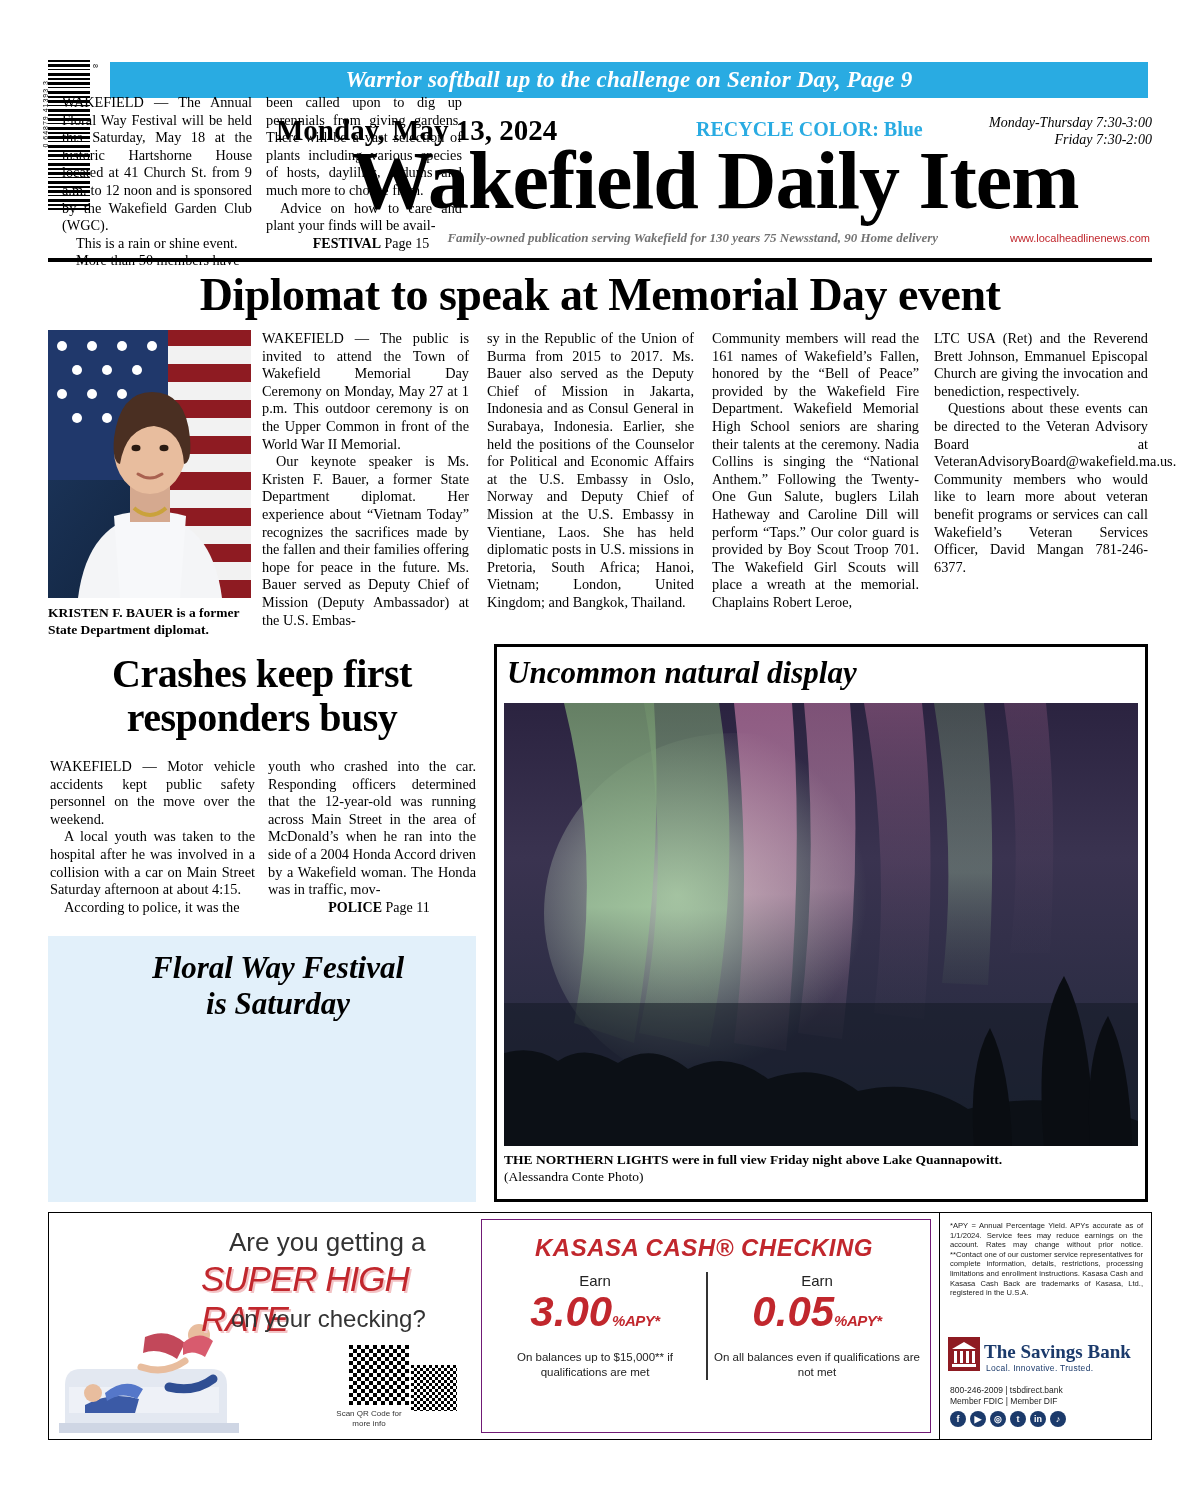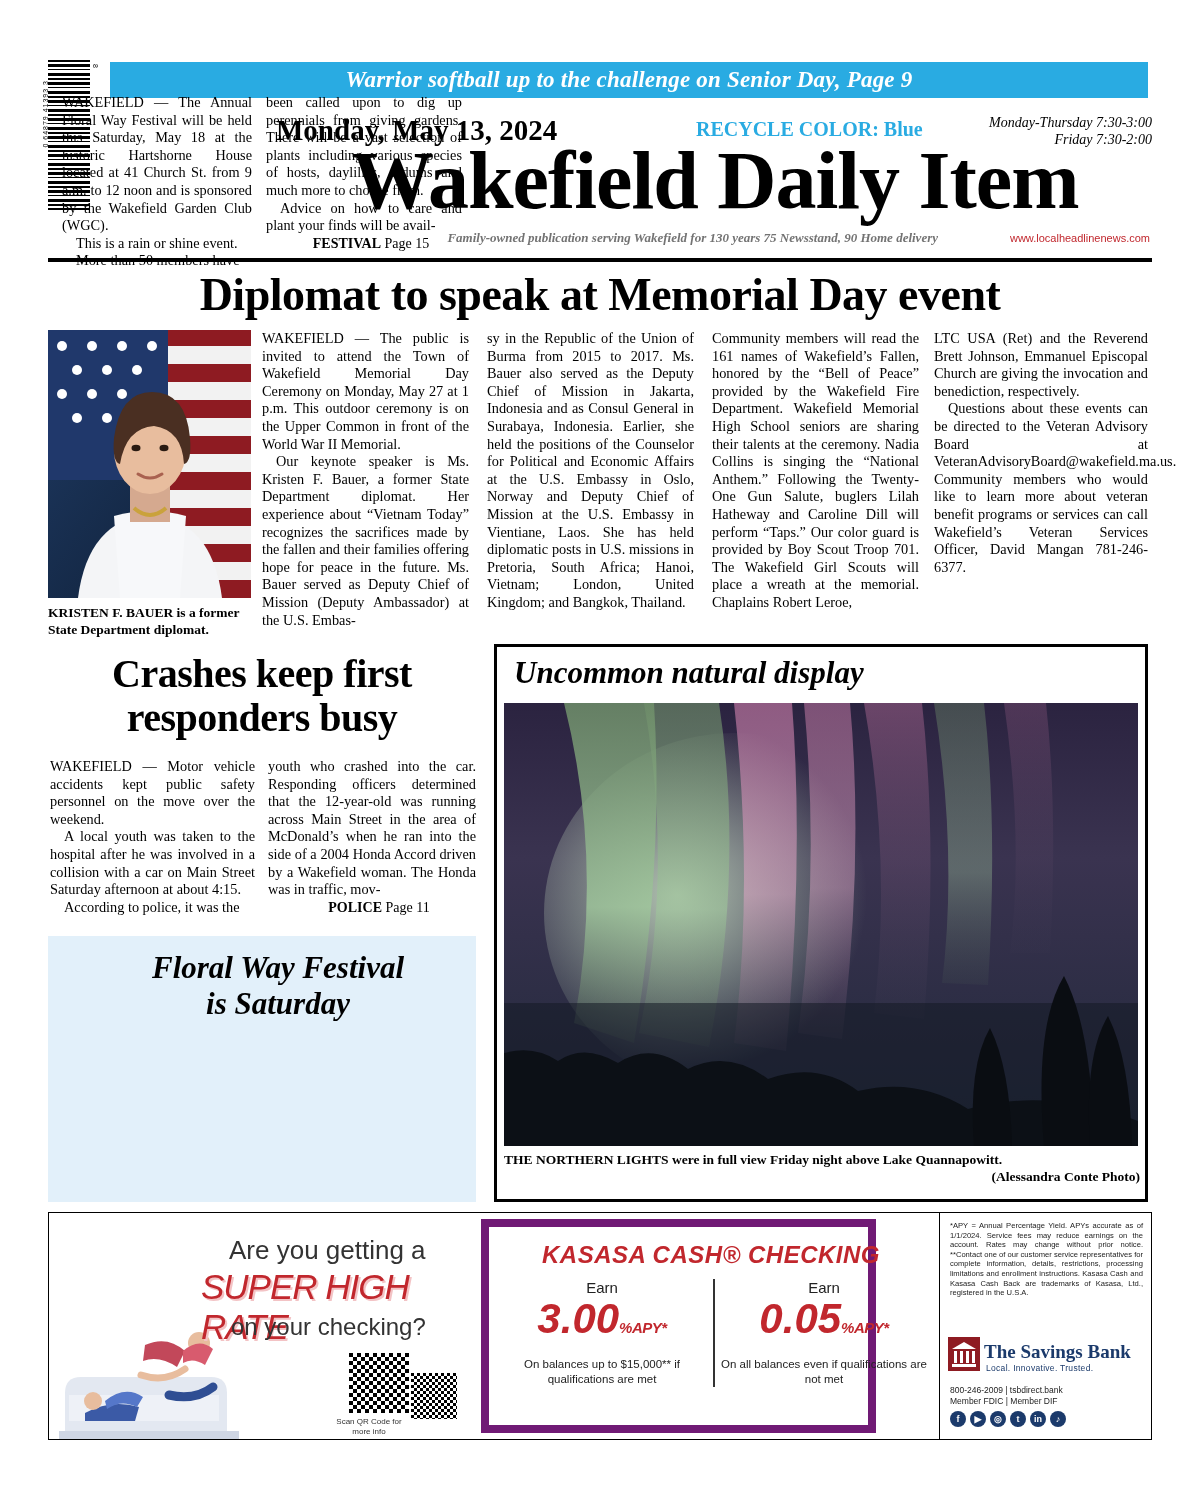--- a/index.html
+++ b/index.html
@@ -287,60 +287,59 @@
     background: #fff;
   }
   .photo-title {
     position: absolute;
     left: 10px;
     top: 8px;
     font-family: "Liberation Serif", serif;
     font-weight: bold;
     font-style: italic;
     font-size: 31px;
-    margin-left: 7px;
   }
   .photo-img {
     position: absolute;
     left: 7px;
     top: 56px;
     width: 634px;
     height: 443px;
     overflow: hidden;
   }
   .photo-cap {
     position: absolute;
     left: 7px;
     top: 504px;
     width: 636px;
     font-family: "Liberation Serif", serif;
     font-weight: bold;
     font-size: 13.5px;
     line-height: 17px;
   }
   .photo-credit {
-    text-align: right;
-    font-weight: bold;
+    text-align: left;
+    font-weight: normal;
   }
 
   
   .ad {
     position: absolute;
     left: 48px;
     top: 1212px;
     width: 1104px;
     height: 228px;
     border: 1px solid #000;
     box-sizing: border-box;
     background: #fff;
     overflow: hidden;
   }
   .ad-left {
     position: absolute;
-    left: 0; top: 12px; width: 430px; height: 226px;
+    left: 0; top: 4px; width: 430px; height: 226px;
     overflow: hidden;
   }
   .ad-q1 {
     position: absolute;
     left: 180px; top: 10px;
     font-family: "Liberation Sans", sans-serif;
     font-size: 26px;
     color: #333;
   }
   .ad-super {
@@ -384,22 +383,22 @@
     left: 280px; top: 192px;
     width: 80px;
     text-align: center;
     font-family: "Liberation Sans", sans-serif;
     font-size: 8px;
     line-height: 10px;
     color: #333;
   }
   .ad-mid {
     position: absolute;
-    left: 432px; top: 6px; width: 395px; height: 214px;
-    border: 8px solid #701a75;
+    left: 432px; top: 6px; width: 450px; height: 214px;
+    border: 1px solid #701a75;
     box-sizing: border-box;
   }
   .ad-kasasa {
     position: absolute;
     left: 0; top: 14px; width: 444px;
     text-align: center;
     font-family: "Liberation Sans", sans-serif;
     font-weight: bold;
     font-style: italic;
     font-size: 24px;

